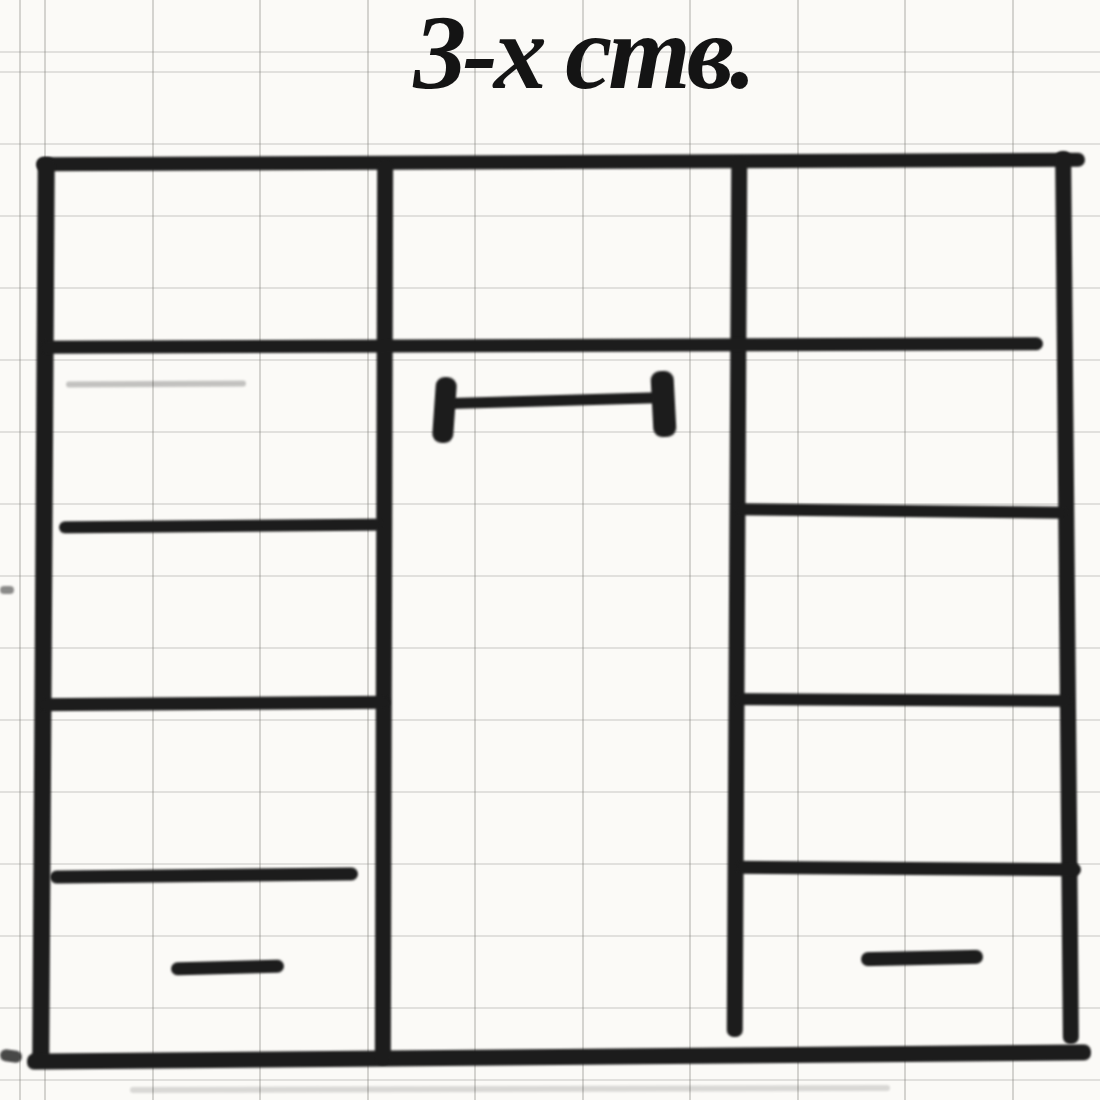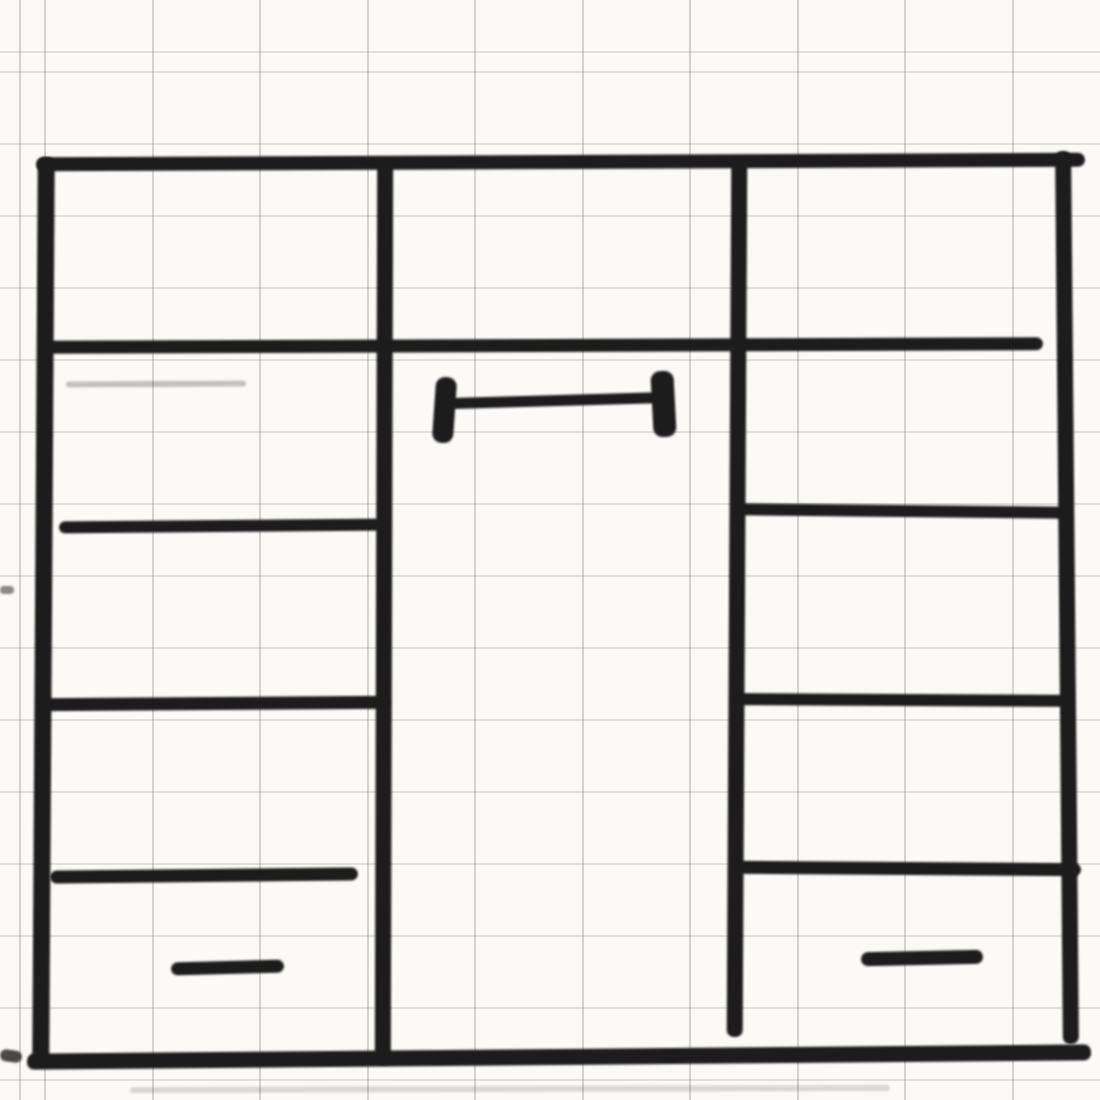--- a/index.html
+++ b/index.html
@@ -42,20 +42,21 @@
     position:absolute;
     background:var(--ink,#1c1c1c);
     border-radius:7px;
     filter:blur(0.8px);
   }
 </style>
 </head>
 <body>
 
 <div class="canvas">
+  <div class="title">3-х ств.</div>
   <div class="sketch-layer">
       <div class="stroke" style="left: 36px; top: 155px; width: 1049px; height: 14px; transform: rotate(-0.25deg);"></div>
       <div class="stroke" style="left: 35px; top: 157px; width: 17px; height: 908px; transform: rotate(0.35deg);"></div>
       <div class="stroke" style="left: 1059px; top: 151px; width: 16px; height: 893px; transform: rotate(-0.5deg);"></div>
       <div class="stroke" style="left: 27px; top: 1049px; width: 1064px; height: 16px; transform: rotate(-0.5deg);"></div>
       <div class="stroke" style="left: 376px; top: 159px; width: 16px; height: 906px; transform: rotate(0.15deg);"></div>
       <div class="stroke" style="left: 729px; top: 157px; width: 16px; height: 880px; transform: rotate(0.3deg);"></div>
       <div class="stroke" style="left: 40px; top: 339px; width: 1003px; height: 13px; transform: rotate(-0.2deg);"></div>
       <div class="stroke" style="left: 59px; top: 520px; width: 323px; height: 12px; transform: rotate(-0.5deg);"></div>
       <div class="stroke" style="left: 38px; top: 697px; width: 352px; height: 13px; transform: rotate(-0.4deg);"></div>

